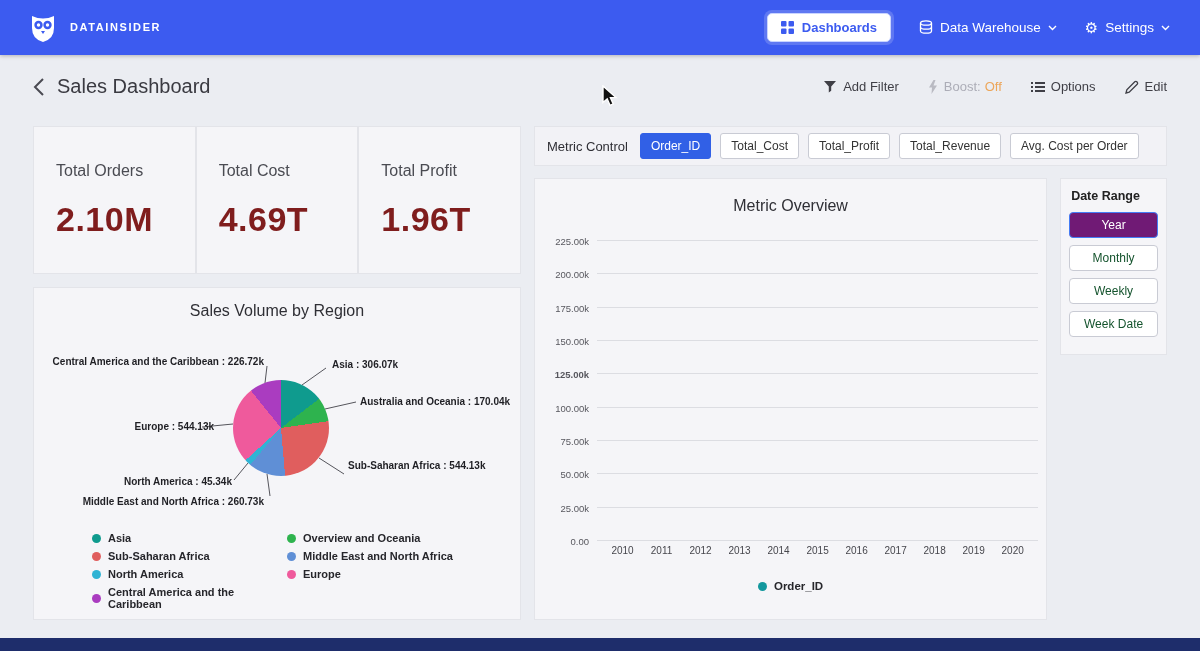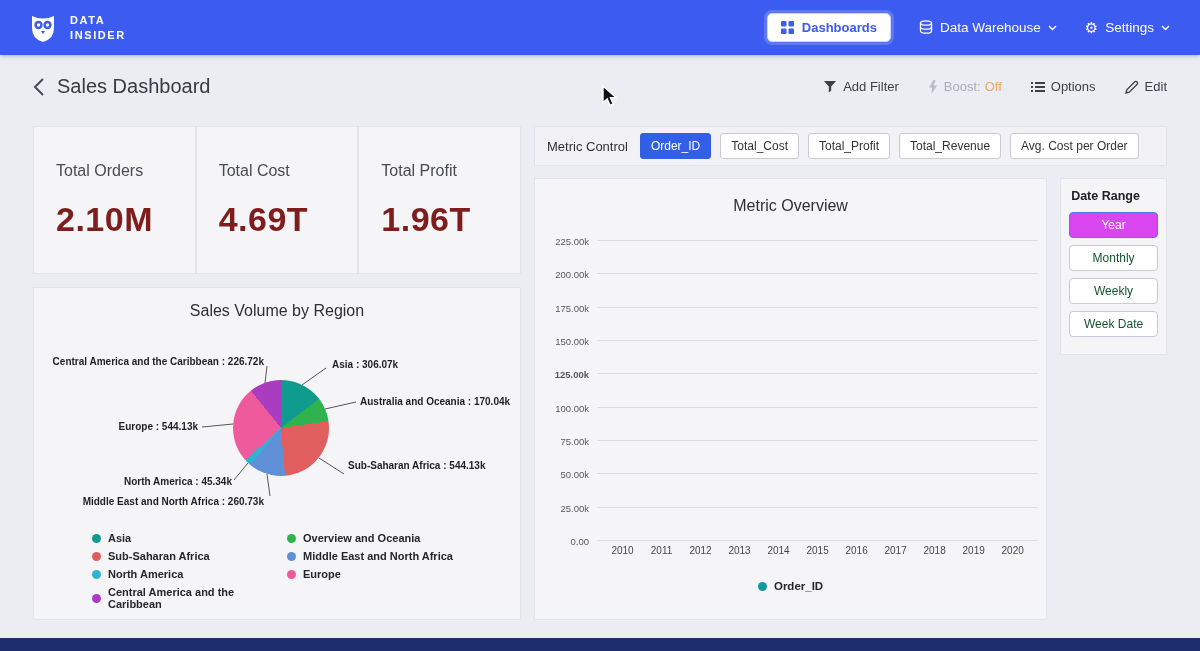--- a/index.html
+++ b/index.html
@@ -8,21 +8,21 @@
     font-family: "Liberation Sans", "DejaVu Sans", sans-serif;
     background:#ebedf2; position:relative; color:#3b3b42;
   }
   
   .topbar {
     height:55px; background:#3c5bf0; display:flex; align-items:center;
     justify-content:space-between; padding:0 30px 0 26px;
     box-shadow:0 1px 4px rgba(0,0,0,.25); position:relative; z-index:5;
   }
   .brand { display:flex; align-items:center; gap:10px; }
-  .brand-text { display:flex; flex-direction:column; color:#fff; font-size:11px;
+  .brand-text { display:flex; flex-direction:row; color:#fff; font-size:11px;
     font-weight:bold; letter-spacing:1.6px; line-height:1.3; }
   .nav-right { display:flex; align-items:center; gap:28px; }
   .dash-btn {
     display:flex; align-items:center; gap:8px; background:#fff; color:#3c5bf0;
     border:1px solid #c9d4ff; border-radius:5px; padding:6px 13px;
     font-size:13px; font-weight:bold; cursor:pointer;
     box-shadow:0 0 0 3px rgba(255,255,255,.18);
   }
   .nav-item { display:flex; align-items:center; gap:7px; color:#fff; font-size:13.5px; cursor:pointer; }
   .gear-glyph { font-size:15px; line-height:1; }
@@ -81,21 +81,21 @@
   .x-labels { flex:1; display:flex; padding:0 6px; }
   .xtick { flex:1; text-align:center; font-size:10px; color:#46464c; }
   .bar-legend { margin-top:24px; display:flex; justify-content:center; align-items:center; gap:7px;
     font-size:11.5px; font-weight:bold; color:#26262b; }
   
   .date-panel { width:107px; height:177px; padding:10px 8px; }
   .date-title { font-size:12.5px; font-weight:bold; color:#222; margin:0 0 9px 2px; }
   .range-btn { display:block; width:100%; margin-bottom:7px; padding:5px 0; font-size:12px;
     border:1px solid #c9cbd4; border-radius:4px; background:#fff; color:#14532d;
     cursor:pointer; font-family:inherit; text-align:center; }
-  .range-btn.selected { background:#d946ef; border-color:#447cf5; color:#fff; }
+  .range-btn.selected { background:#701a75; border-color:#447cf5; color:#fff; }
   
   .footer-bar { position:absolute; left:0; bottom:0; width:100%; height:13px; background:#1e2d6b; }
   
   .cursor { position:absolute; left:601px; top:85px; z-index:50; pointer-events:none; }
 </style>
 </head>
 <body>
 
 <nav class="topbar">
   <div class="brand">
@@ -213,21 +213,21 @@
             <path d="M233 148 L236 170"></path>
             <path d="M214 137 L200 154"></path>
             <path d="M199 98 L168 101"></path>
             <path d="M231 57 L233 40"></path>
           </g>
         </svg>
         <div class="pie" style="background: conic-gradient(rgb(15, 155, 142) 0deg, rgb(15, 155, 142) 52.5402deg, rgb(46, 179, 78) 52.5402deg, rgb(46, 179, 78) 81.7294deg, rgb(224, 94, 94) 81.7294deg, rgb(224, 94, 94) 175.135deg, rgb(95, 143, 214) 175.135deg, rgb(95, 143, 214) 219.892deg, rgb(47, 179, 212) 219.892deg, rgb(47, 179, 212) 227.675deg, rgb(239, 90, 156) 227.675deg, rgb(239, 90, 156) 321.081deg, rgb(170, 60, 192) 321.081deg, rgb(170, 60, 192) 360deg);"></div>
         <div class="pie-label" style="left:18px; top:30px; width:212px; text-align:right;">Central America and the Caribbean : 226.72k</div>
         <div class="pie-label" style="left:298px; top:33px;">Asia : 306.07k</div>
         <div class="pie-label" style="left:326px; top:70px;">Australia and Oceania : 170.04k</div>
-        <div class="pie-label" style="left:54px; top:95px; width:110px; text-align:right;">Europe : 544.13k</div>
+        <div class="pie-label" style="left:70px; top:95px; width:110px; text-align:right;">Europe : 544.13k</div>
         <div class="pie-label" style="left:314px; top:134px;">Sub-Saharan Africa : 544.13k</div>
         <div class="pie-label" style="left:58px; top:150px; width:140px; text-align:right;">North America : 45.34k</div>
         <div class="pie-label" style="left:18px; top:170px; width:212px; text-align:right;">Middle East and North Africa : 260.73k</div>
       </div>
       <div class="pie-legend">
         <div class="legend-col1">
           <div class="legend-item">
             <span class="dot" style="background-color: rgb(15, 155, 142);"></span>
             <span>Asia</span>
           </div>

